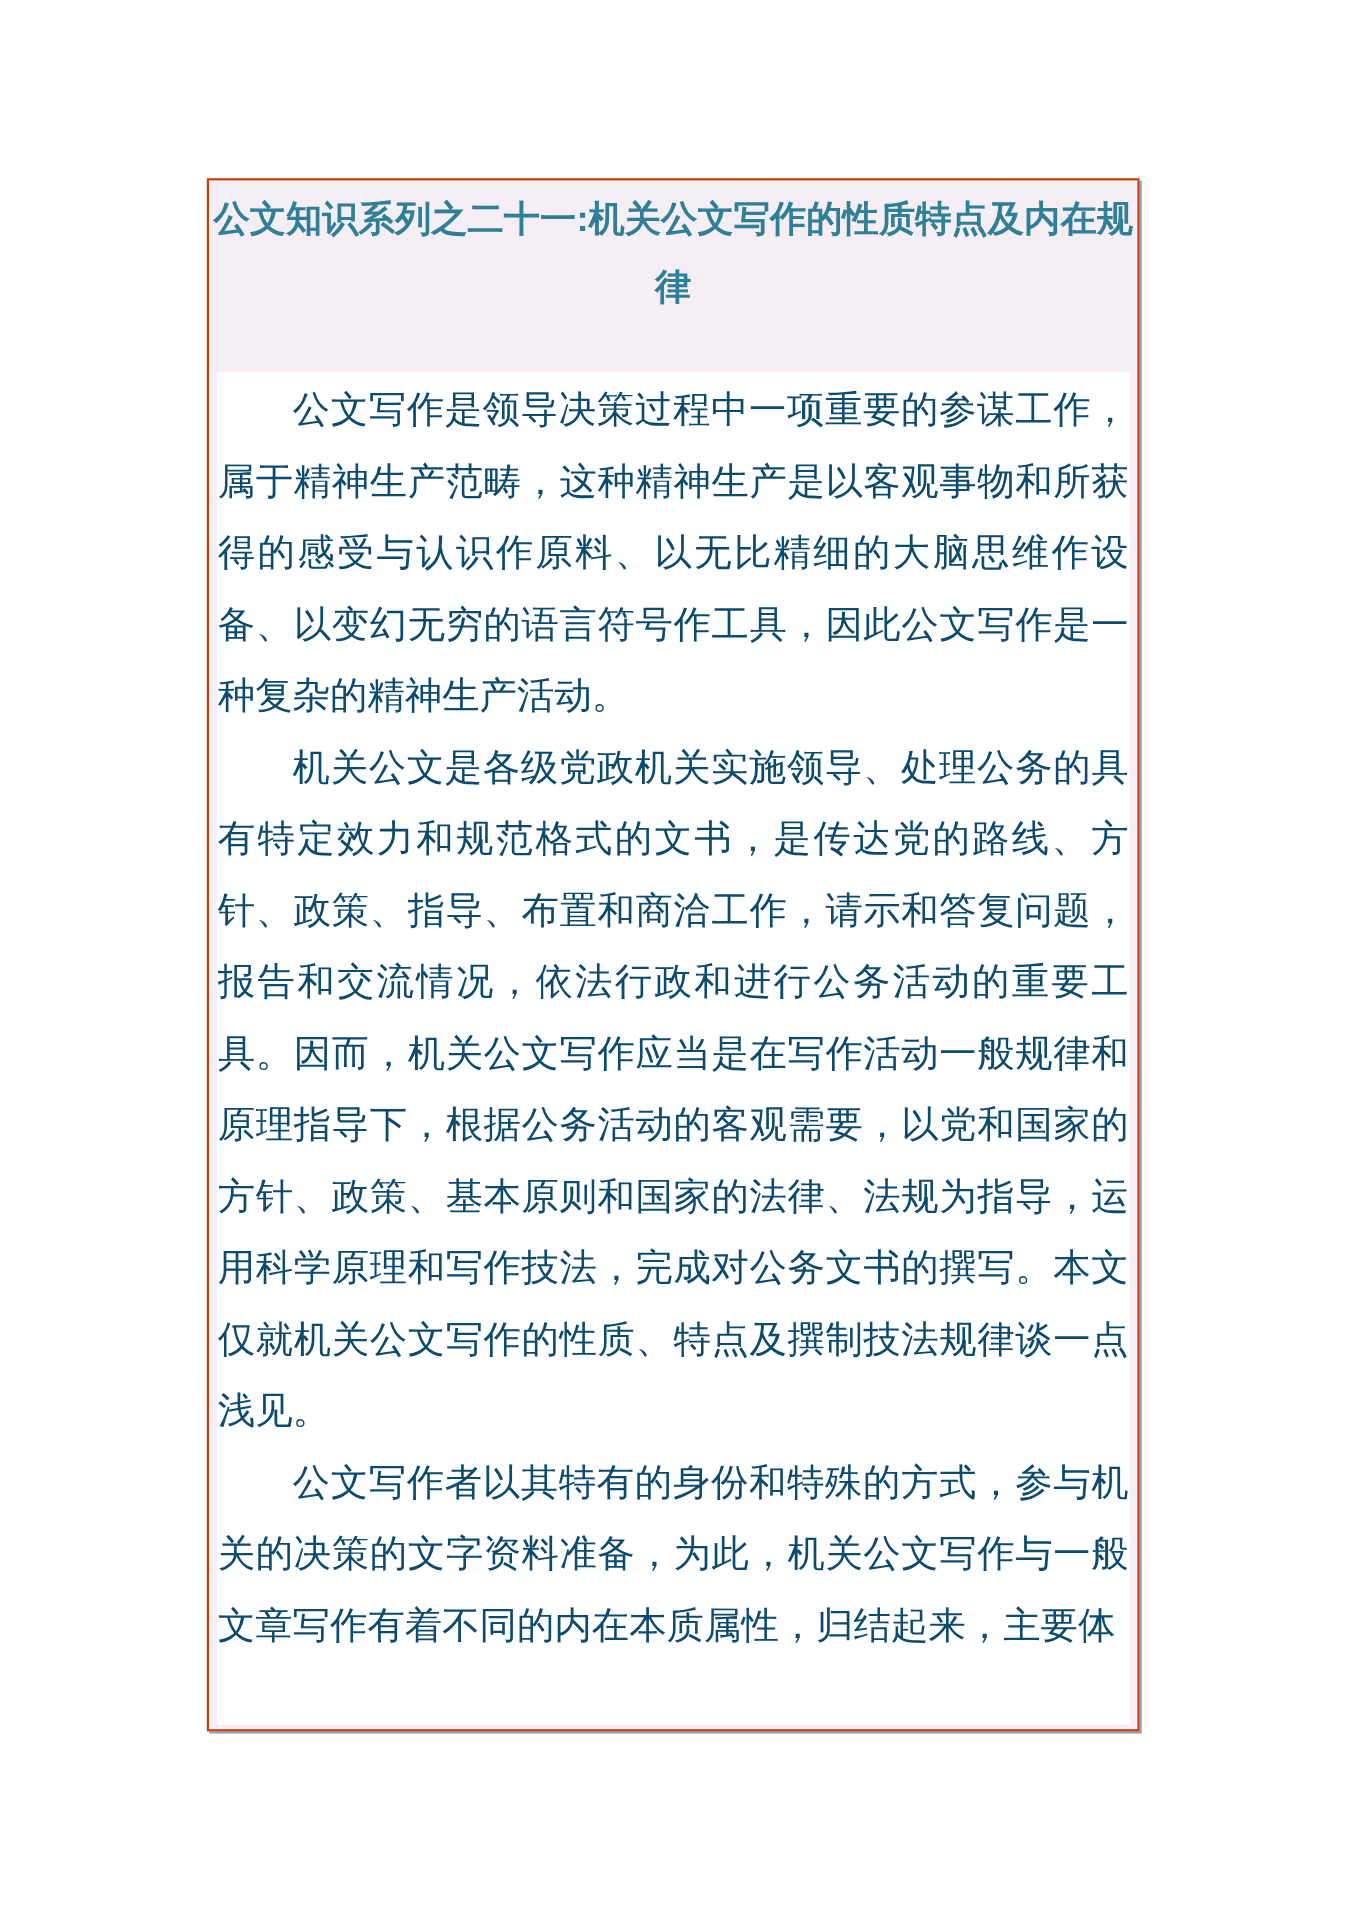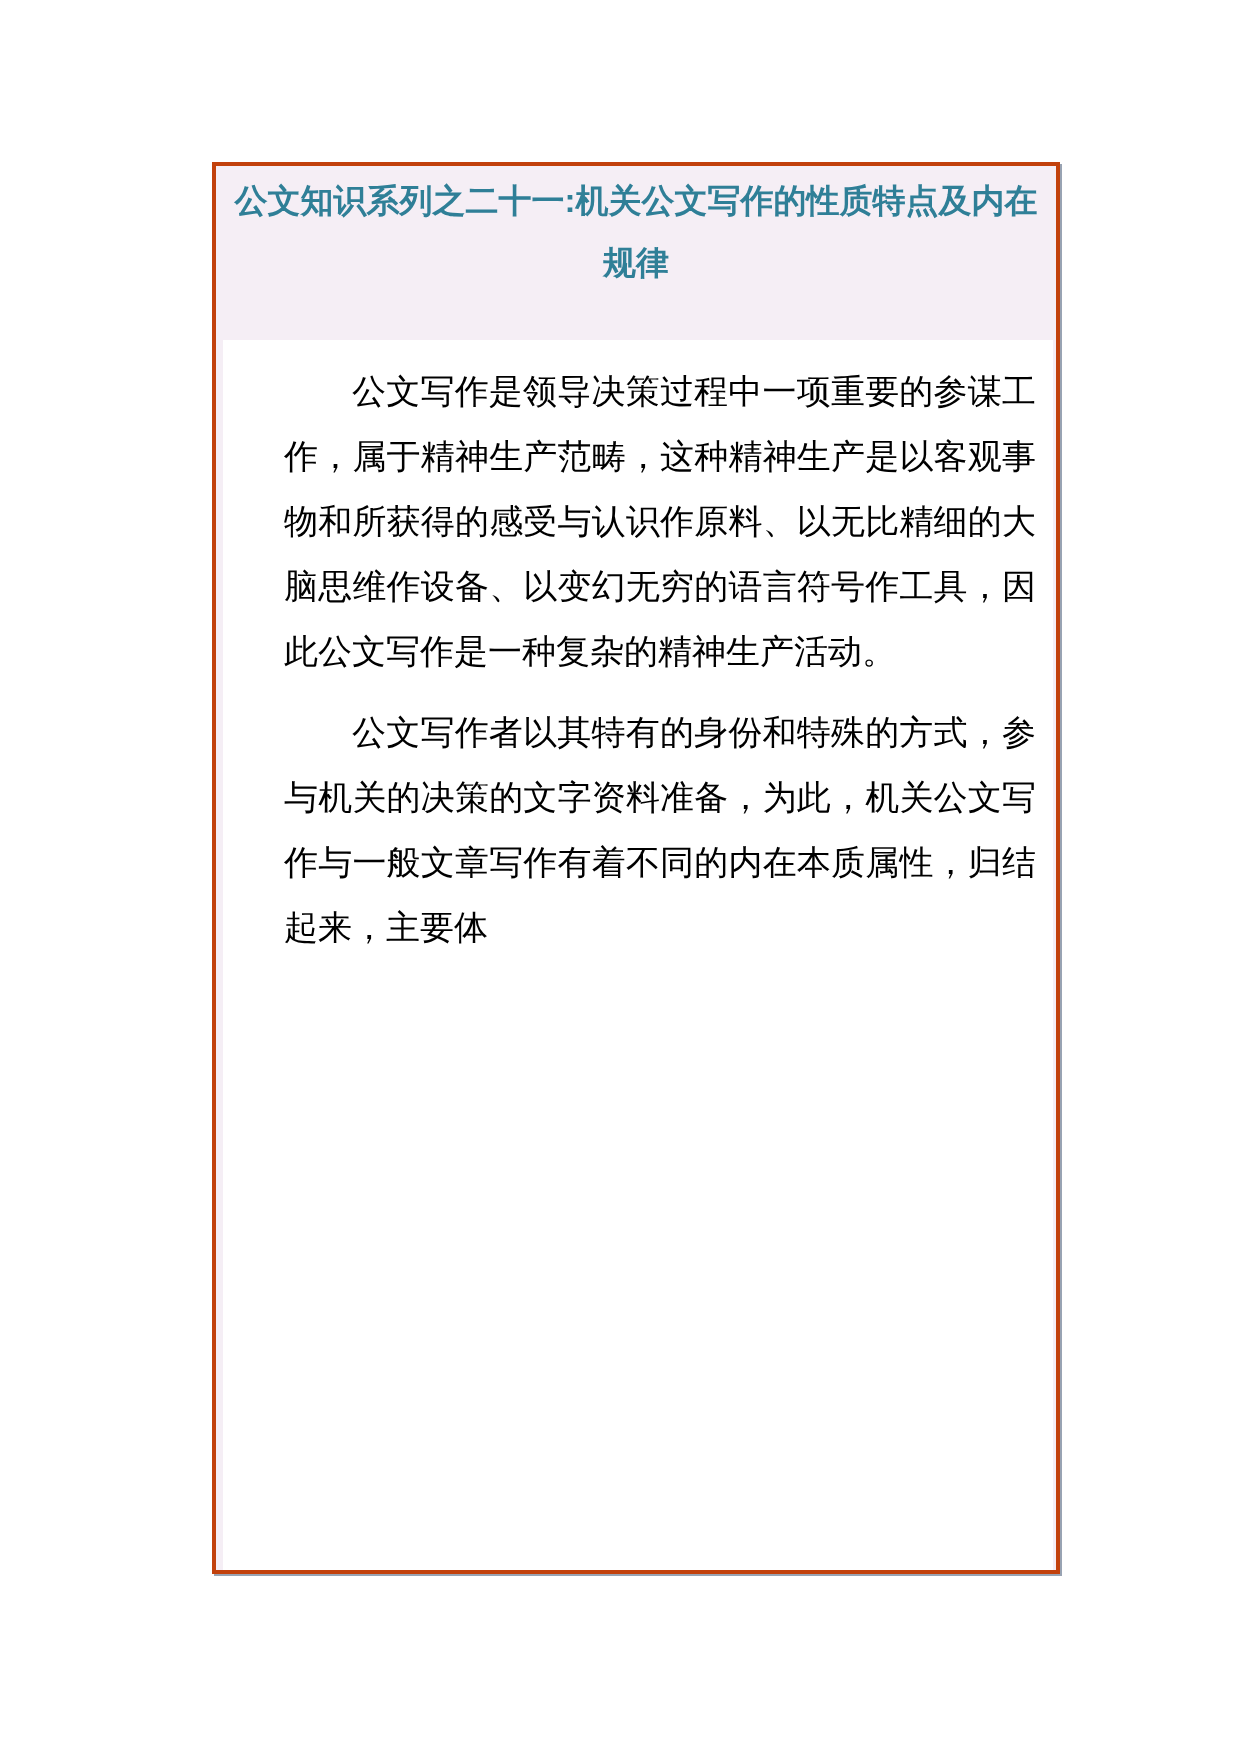--- a/index.html
+++ b/index.html
@@ -10,26 +10,26 @@
   .page {
     position: relative;
     width: 1240px;
     height: 1754px;
     background: #ffffff;
     overflow: hidden;
     font-family: "Liberation Sans", sans-serif;
   }
   .article-box {
     position: absolute;
-    left: 212px;
+    left: 188px;
     top: 162px;
     width: 848px;
     height: 1412px;
     box-sizing: border-box;
-    border: 4px solid #c2410c;
+    border: 2px solid #c2410c;
     background: #f5eef5;
     box-shadow: 2px 2px 0 #98a3b3;
   }
   .article-title {
     margin: 4px 3px 0 3px;
     text-align: center;
     font-weight: bold;
     font-size: 33px;
     line-height: 62px;
     color: #2f7f97;
@@ -40,36 +40,36 @@
     left: 7px;
     top: 174px;
     width: 830px;
     height: 1230px;
     box-sizing: border-box;
     background: #ffffff;
     padding: 3px 1px 0 1px;
     overflow: hidden;
   }
   .article-body p {
-    margin: 16px;
+    margin: 0;
     font-size: 34px;
     line-height: 65px;
-    color: #000000;
+    color: #0c4a6e;
     text-indent: 2em;
     text-align: justify;
     text-justify: inter-ideograph;
     word-break: break-all;
-    padding-left: 44px;
   }
 </style>
 </head>
 <body>
 
 <div class="page">
   <div class="article-box">
     <div class="article-title">公文知识系列之二十一:机关公文写作的性质特点及内在规律</div>
     <div class="article-body">
 
     <p>公文写作是领导决策过程中一项重要的参谋工作，属于精神生产范畴，这种精神生产是以客观事物和所获得的感受与认识作原料、以无比精细的大脑思维作设备、以变幻无穷的语言符号作工具，因此公文写作是一种复杂的精神生产活动。</p>
+        <p>机关公文是各级党政机关实施领导、处理公务的具有特定效力和规范格式的文书，是传达党的路线、方针、政策、指导、布置和商洽工作，请示和答复问题，报告和交流情况，依法行政和进行公务活动的重要工具。因而，机关公文写作应当是在写作活动一般规律和原理指导下，根据公务活动的客观需要，以党和国家的方针、政策、基本原则和国家的法律、法规为指导，运用科学原理和写作技法，完成对公务文书的撰写。本文仅就机关公文写作的性质、特点及撰制技法规律谈一点浅见。</p>
         <p>公文写作者以其特有的身份和特殊的方式，参与机关的决策的文字资料准备，为此，机关公文写作与一般文章写作有着不同的内在本质属性，归结起来，主要体</p>
       </div>
   </div>
 </div>
 
 </body></html>

